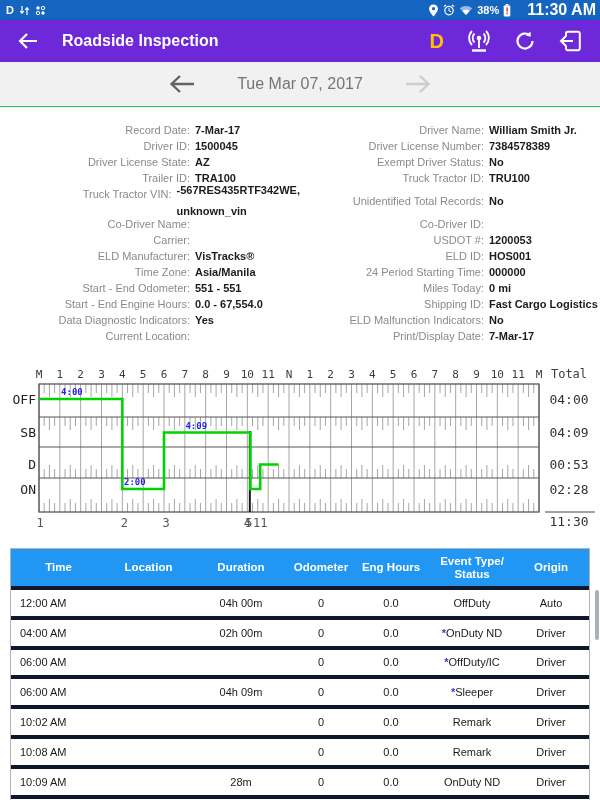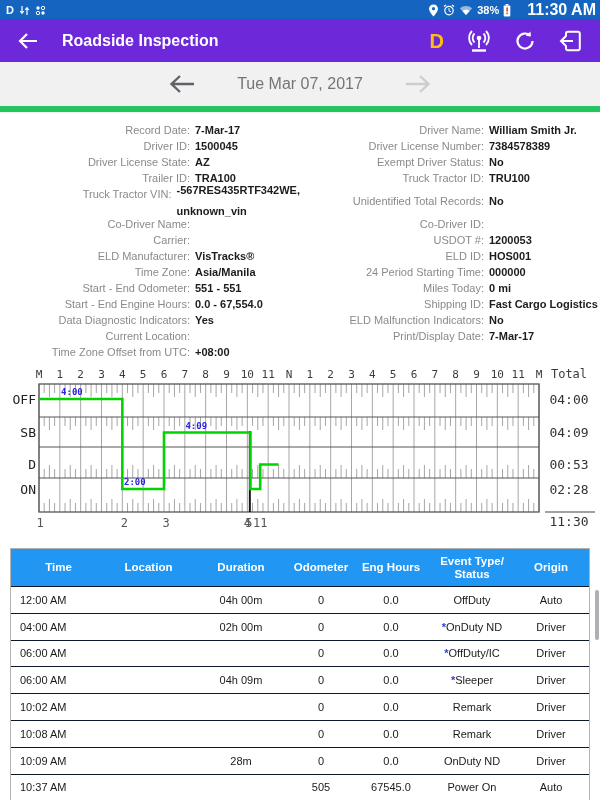--- a/index.html
+++ b/index.html
@@ -15,21 +15,21 @@
   
   .app-bar{position:absolute;top:20px;left:0;width:600px;height:42px;background:#6d28d9;
     display:flex;align-items:center;color:#fff;box-shadow:0 1px 3px rgba(0,0,0,.25);}
   .back-btn{width:40px;height:42px;display:flex;align-items:center;justify-content:center;cursor:pointer;margin-left:8px;}
   .app-title{font-size:16px;font-weight:bold;margin-left:14px;flex:1;}
   .bar-icons{display:flex;align-items:center;gap:22px;padding-right:18px;}
   .duty-d{color:#FFC107;font-weight:bold;font-size:20px;line-height:20px;}
   .icon-btn{display:flex;align-items:center;justify-content:center;cursor:pointer;}
   
   .date-nav{position:absolute;top:62px;left:0;width:600px;height:44px;background:#F1F1F2;
-    border-bottom:6px solid #22c55e;display:flex;align-items:center;justify-content:center;gap:42px;
+    border-bottom:1px solid #22c55e;display:flex;align-items:center;justify-content:center;gap:42px;
     box-shadow:0 1px 2px rgba(0,0,0,.08);}
   .date-text{font-size:16px;color:#757575;}
   
   .info{position:absolute;top:112px;left:0;width:600px;display:flex;}
   .info-col{width:300px;padding-top:10px;}
   .info-row{display:flex;height:16px;line-height:16px;font-size:11px;margin-left:32px;}
   .info-row.two-line{height:30px;}
   .info-row.two-line .info-value{line-height:21px;align-self:center;}
   .info-row.center-two{height:30px;align-items:center;}
   .info-label{color:#8a8a8a;text-align:right;white-space:nowrap;}
@@ -37,21 +37,21 @@
   .col-right .info-label{width:152px;}
   .info-value{color:#1c1c1c;font-weight:bold;padding-left:5px;white-space:pre-line;}
   
   .graph-wrap{position:absolute;top:364px;left:0;width:600px;height:178px;}
   
   .events-table-wrap{position:absolute;top:548px;left:10px;width:578px;height:252px;overflow:hidden;
     border:1px solid #b3b3b3;}
   table.events{border-collapse:collapse;table-layout:fixed;width:578px;font-size:11px;color:#1a1a1a;}
   table.events th{background:#2196F3;color:#fff;font-weight:bold;font-size:11.5px;height:35px;
     white-space:pre-line;line-height:13px;}
-  table.events td{height:23.8px;border-top:1px solid #0f172a;text-align:center;
+  table.events td{height:23.8px;border-top:4px solid #0f172a;text-align:center;
     overflow:hidden;white-space:nowrap;}
   table.events td.t-left{text-align:left;padding-left:9px;}
   .star{color:#2f3fd0;font-weight:bold;}
   .scroll-thumb{position:absolute;right:1px;top:590px;width:4px;height:50px;background:#adb0b4;border-radius:2px;}
 </style>
 </head>
 <body>
 
 <div class="status-bar">
   <div class="sb-left">
@@ -195,24 +195,20 @@
         <div class="info-label">Start - End Engine Hours:</div>
         <div class="info-value">0.0 - 67,554.0</div>
       </div>
       <div class="info-row">
         <div class="info-label">Data Diagnostic Indicators:</div>
         <div class="info-value">Yes</div>
       </div>
       <div class="info-row">
         <div class="info-label">Current Location:</div>
         <div class="info-value"></div>
-      </div>
-      <div class="info-row">
-        <div class="info-label">Time Zone Offset from UTC:</div>
-        <div class="info-value">+08:00</div>
       </div>
     </div>
   <div class="info-col col-right" id="info-right">
       <div class="info-row">
         <div class="info-label">Driver Name:</div>
         <div class="info-value">William Smith Jr.</div>
       </div>
       <div class="info-row">
         <div class="info-label">Driver License Number:</div>
         <div class="info-value">7384578389</div>

